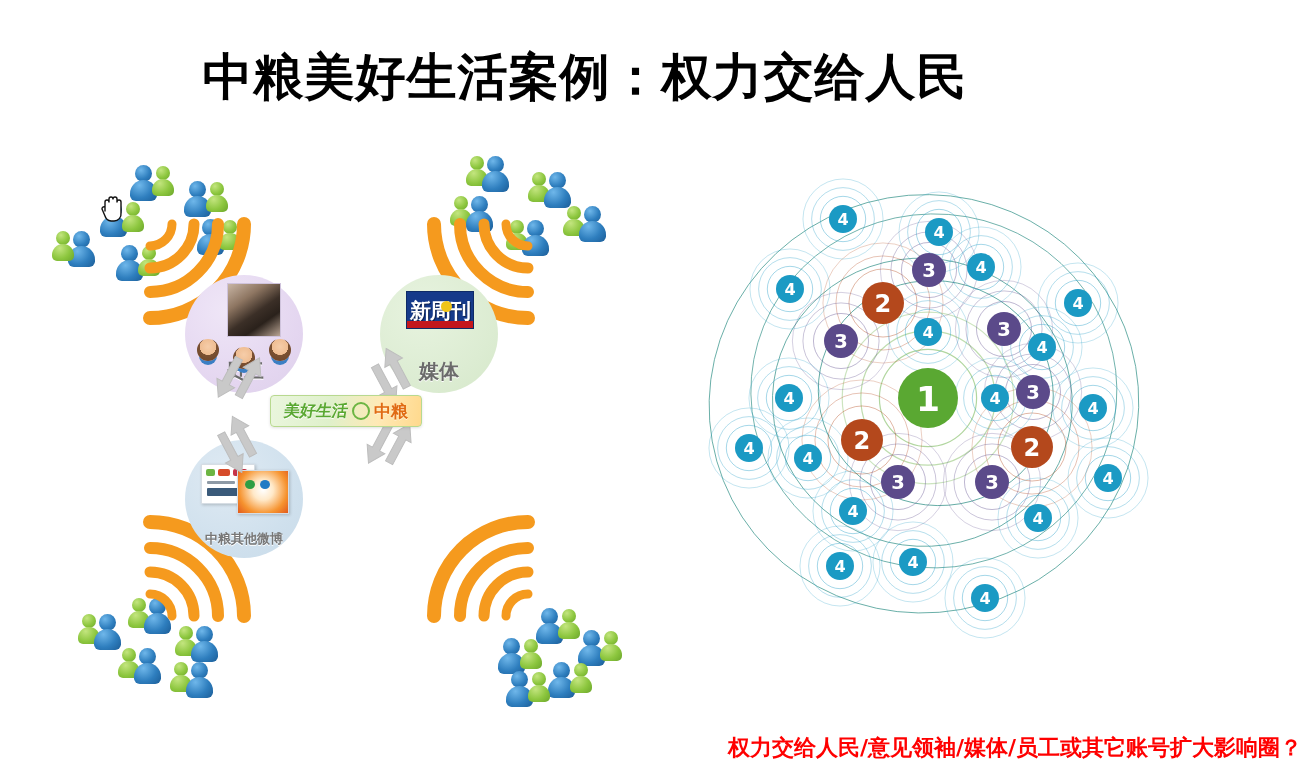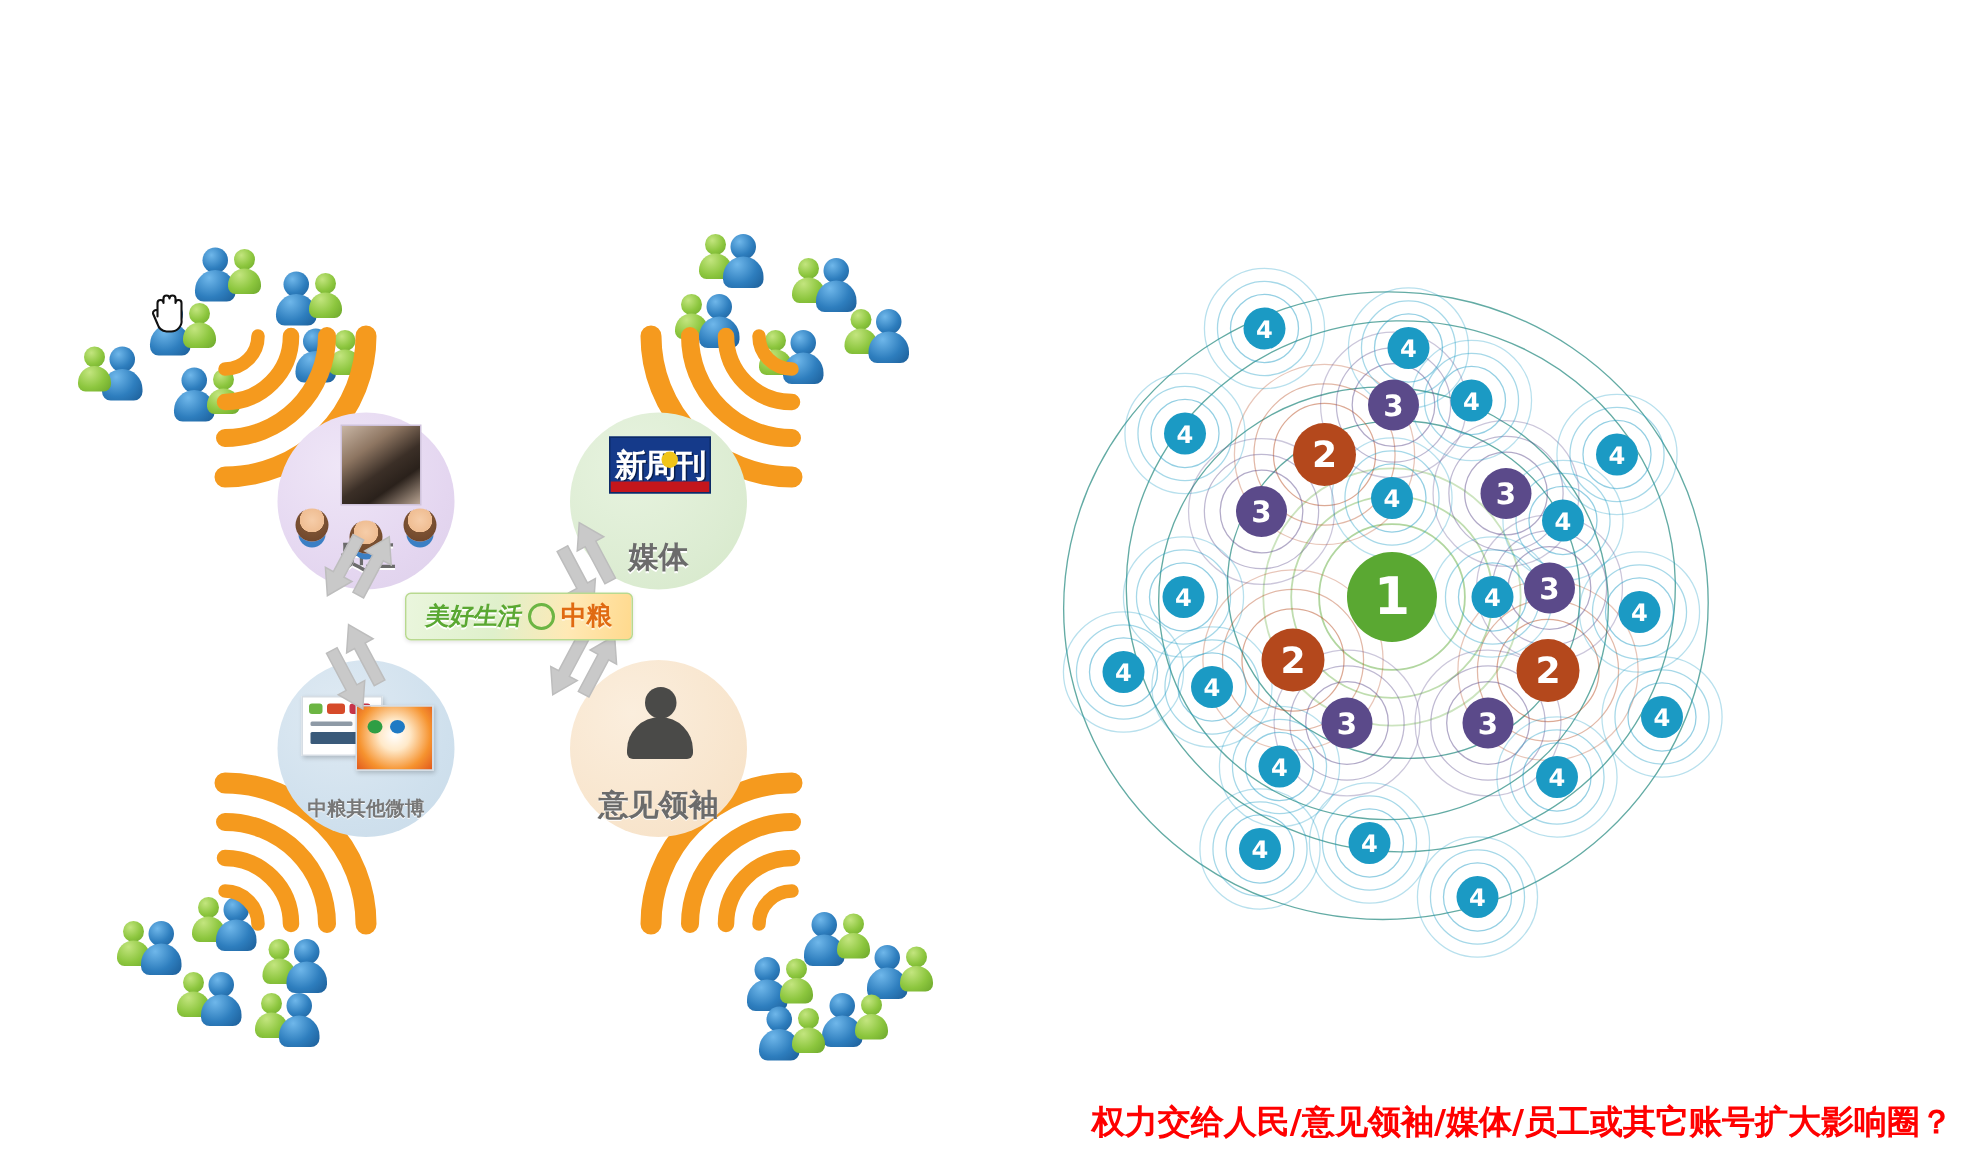--- a/index.html
+++ b/index.html
@@ -193,20 +193,21 @@
   .rd-num{
     font-family:"DejaVu Sans","Liberation Sans",sans-serif;
     font-weight:bold;fill:#ffffff;text-anchor:middle;dominant-baseline:central;
   }
 </style>
 </head>
 <body>
 
 <div class="slide">
 
+  <div class="title">中粮美好生活案例：权力交给人民</div>
 
   <div class="left-diagram">
 
     <div class="cluster cl-tl">
       <div class="ppl ori-gr" style="left:78px;top:6px;">
           <span class="pblue">
             <span class="h"></span>
             <span class="b"></span>
           </span>
           <span class="pgreen">
@@ -498,27 +499,20 @@
         <span class="wb-line" style="left:5px;top:16px;width:28px;"></span>
         <span class="wb-line" style="left:5px;top:23px;width:38px;height:8px;background:#3a5a7a;"></span>
       </span>
       <span class="wb-card c2">
         <span class="wb-chip" style="left:7px;top:9px;width:10px;background:#2f9e44;border-radius:50%;height:9px;"></span>
         <span class="wb-chip" style="left:22px;top:9px;width:10px;background:#1f7ac4;border-radius:50%;height:9px;"></span>
       </span>
       <span class="label small">中粮其他微博</span>
     </div>
 
-    <div class="node node-kol">
-      <span class="kol-person">
-        <span class="head"></span>
-          <span class="body"></span>
-      </span>
-      <span class="label">意见领袖</span>
-    </div>
 
     <div class="dbl-arrow ar-tl">
       <svg viewBox="0 0 44 58">
         <g fill="#c9c9c9" stroke="#bdbdbd" stroke-width="1">
           <path d="M14 56 L4 40 L10 40 L10 12 L18 12 L18 40 L24 40 Z"></path>
           <path d="M30 2 L40 18 L34 18 L34 46 L26 46 L26 18 L20 18 Z" transform="translate(2,0)"></path>
         </g>
       </svg>
     </div>
     <div class="dbl-arrow ar-tr">

